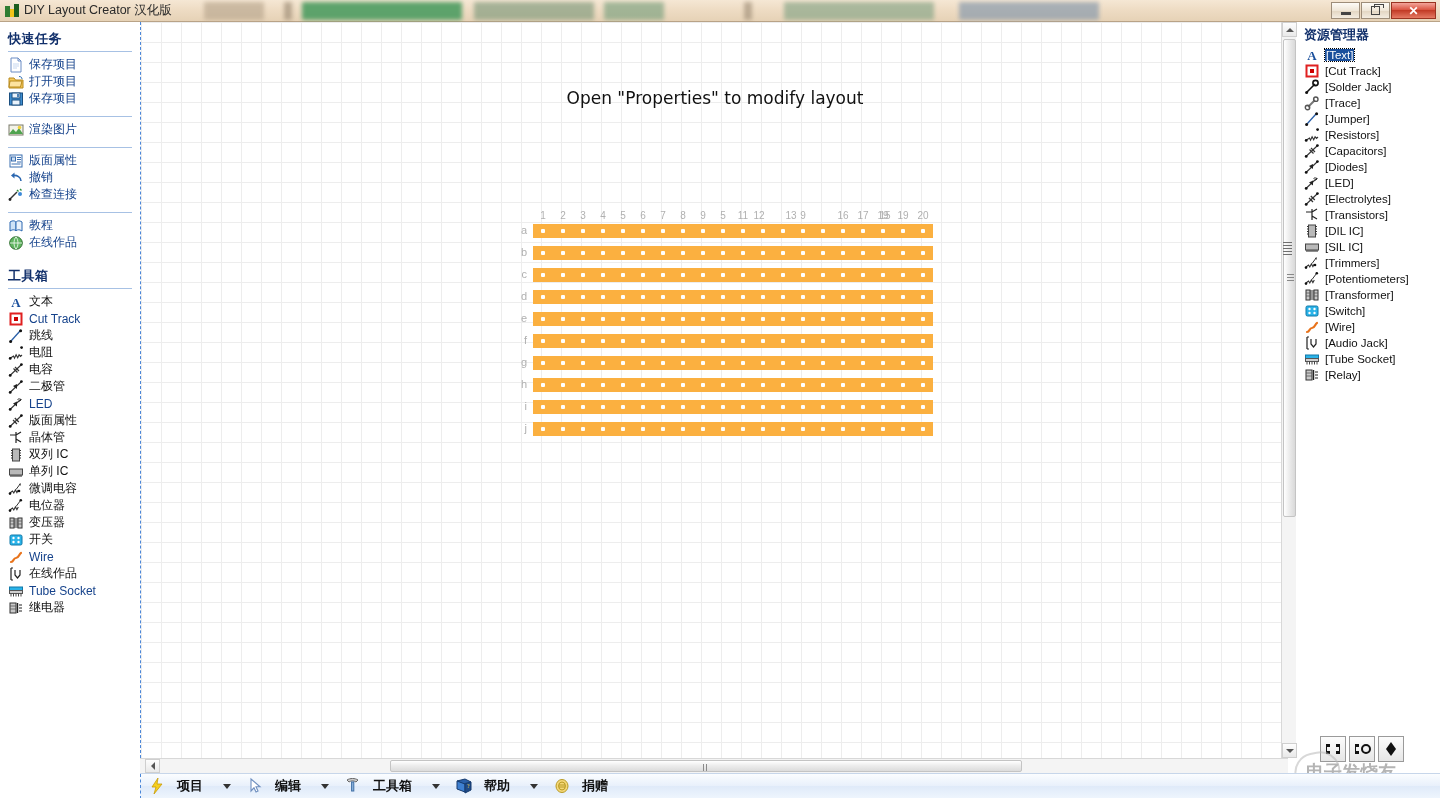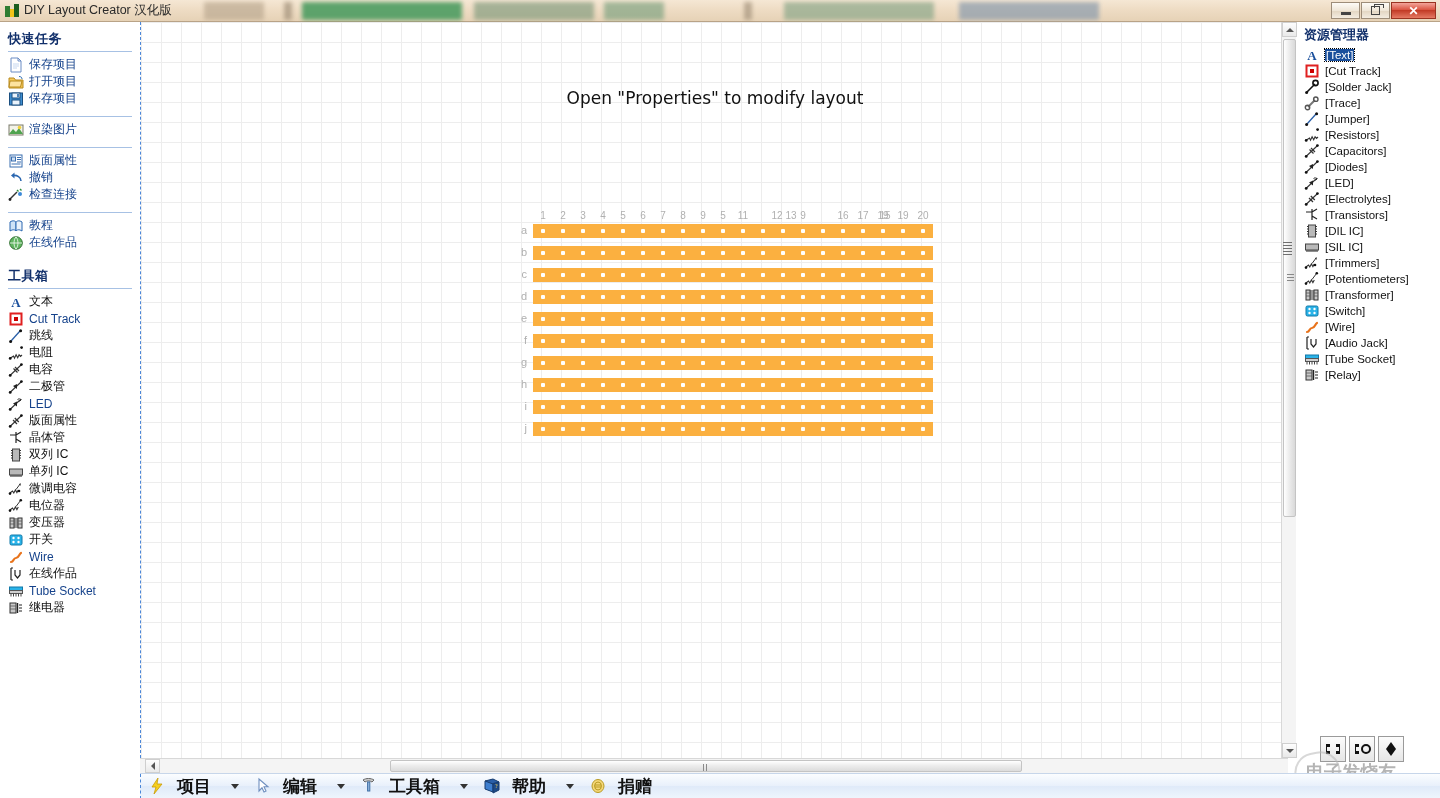--- a/index.html
+++ b/index.html
@@ -184,21 +184,21 @@
   
   .bottombar {
     position: absolute; left: 140px; top: 773px; width: 1300px; height: 25px;
     background: linear-gradient(to bottom,#fbfdff 0%, #e8f0fb 50%, #dfeaf9 51%, #eef5fd 100%);
     border-top: 1px solid #c7d6ea;
     display: flex; align-items: center;
   }
   .bb-left-edge { width: 3px; height: 25px; border-left: 1px dashed #4a86d8; }
   .bb-group { display: flex; align-items: center; height: 25px; }
   .bb-ico { width: 20px; height: 20px; margin: 0 4px; position: relative; flex:0 0 20px; }
-  .bb-lbl { font-size: 17px; font-weight: bold; color: #111; padding: 0 6px; white-space: nowrap; }
+  .bb-lbl { font-size: 13px; font-weight: bold; color: #111; padding: 0 6px; white-space: nowrap; }
   .bb-caret { width:0;height:0;border-left:4px solid transparent;border-right:4px solid transparent;border-top:5px solid #333; margin: 0 10px 0 14px; }
 
   
   .corner-btns { position: absolute; left: 1320px; top: 736px; display: flex; gap: 3px; }
   .cbtn {
     width: 26px; height: 26px; border: 1px solid #9a9a9a;
     background: linear-gradient(to bottom,#fcfcfc,#e6e6e6);
     display:flex; align-items:center; justify-content:center;
   }
   .watermark {
@@ -585,21 +585,21 @@
           <span class="col-lab" style="left: 20px;">2</span>
           <span class="col-lab" style="left: 40px;">3</span>
           <span class="col-lab" style="left: 60px;">4</span>
           <span class="col-lab" style="left: 80px;">5</span>
           <span class="col-lab" style="left: 100px;">6</span>
           <span class="col-lab" style="left: 120px;">7</span>
           <span class="col-lab" style="left: 140px;">8</span>
           <span class="col-lab" style="left: 160px;">9</span>
           <span class="col-lab" style="left: 180px;">5</span>
           <span class="col-lab" style="left: 200px;">11</span>
-          <span class="col-lab" style="left: 234px;">12</span>
+          <span class="col-lab" style="left: 216px;">12</span>
           <span class="col-lab" style="left: 248px;">13</span>
           <span class="col-lab" style="left: 260px;">9</span>
           <span class="col-lab" style="left: 294px; margin-left: 48px;">15</span>
           <span class="col-lab" style="left: 300px;">16</span>
           <span class="col-lab" style="left: 320px;">17</span>
           <span class="col-lab" style="left: 340px;">19</span>
           <span class="col-lab" style="left: 360px;">19</span>
           <span class="col-lab" style="left: 380px;">20</span>
         </div>
       <div id="rowsHost">

